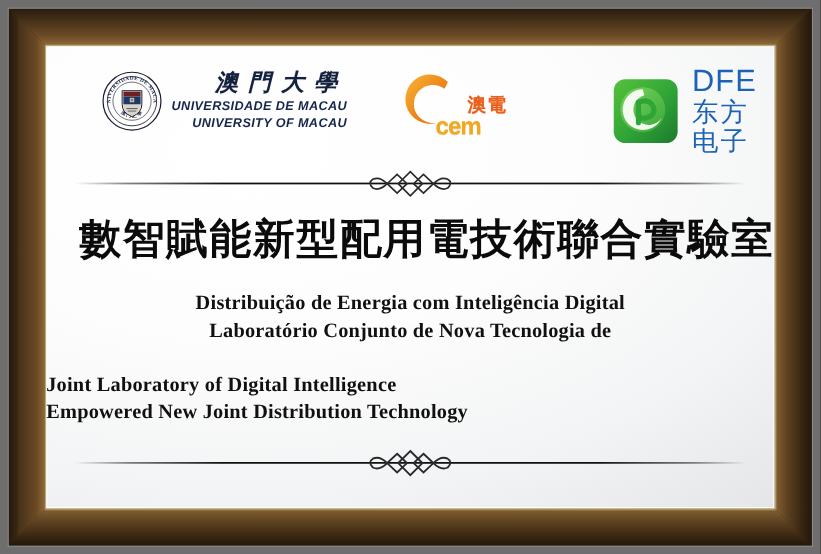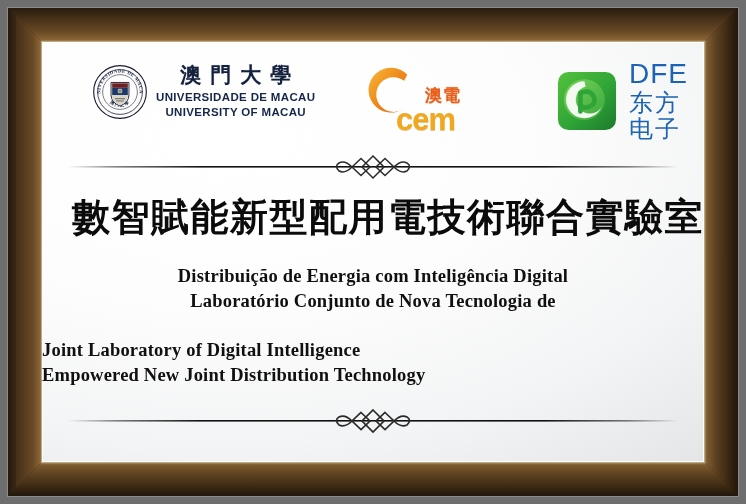--- a/index.html
+++ b/index.html
@@ -52,21 +52,21 @@
   }
 
   
   .logo-row{
     position:absolute;left:0;top:12px;width:100%;height:100px;
   }
 
   
   .um-block{position:absolute;left:50px;top:10px;display:flex;align-items:center;gap:8px;}
   .um-seal{width:56px;height:56px;flex:0 0 auto;}
-  .um-text{display:flex;flex-direction:column;align-items:center;}
+  .um-text{display:flex;flex-direction:column;align-items:flex-end;font-style:italic;}
   .um-cn{
     font-family:"Liberation Serif",serif;
     font-size:21px;letter-spacing:9px;color:#14213d;
     font-weight:700;line-height:1.05;padding-left:9px;
     text-shadow:0 0 1px rgba(20,33,61,.35);
   }
   .um-pt,.um-en{
     font-family:"Liberation Sans",sans-serif;
     font-weight:700;color:#16264b;line-height:1.28;
     letter-spacing:.35px;
@@ -79,21 +79,21 @@
   .cem-cn{
     position:absolute;left:63px;top:30px;
     font-family:"Liberation Sans",sans-serif;
     font-size:17px;font-weight:700;letter-spacing:1px;
     color:#e8601c;
     text-shadow:0 0 1px rgba(232,96,28,.5);
   }
   .cem-word{
     position:absolute;left:34px;top:48px;
     font-family:"Liberation Sans",sans-serif;
-    font-size:31px;font-weight:700;letter-spacing:-1px;
+    font-size:22px;font-weight:700;letter-spacing:-1px;
     color:#f0a81e;
     text-shadow:0 1px 0 rgba(214,140,20,.5);
   }
 
   
   .dfe-block{position:absolute;left:512px;top:6px;display:flex;align-items:center;gap:9px;}
   .dfe-mark{width:66px;height:66px;flex:0 0 auto;}
   .dfe-text{display:flex;flex-direction:column;}
   .dfe-latin{
     font-family:"Liberation Sans",sans-serif;

